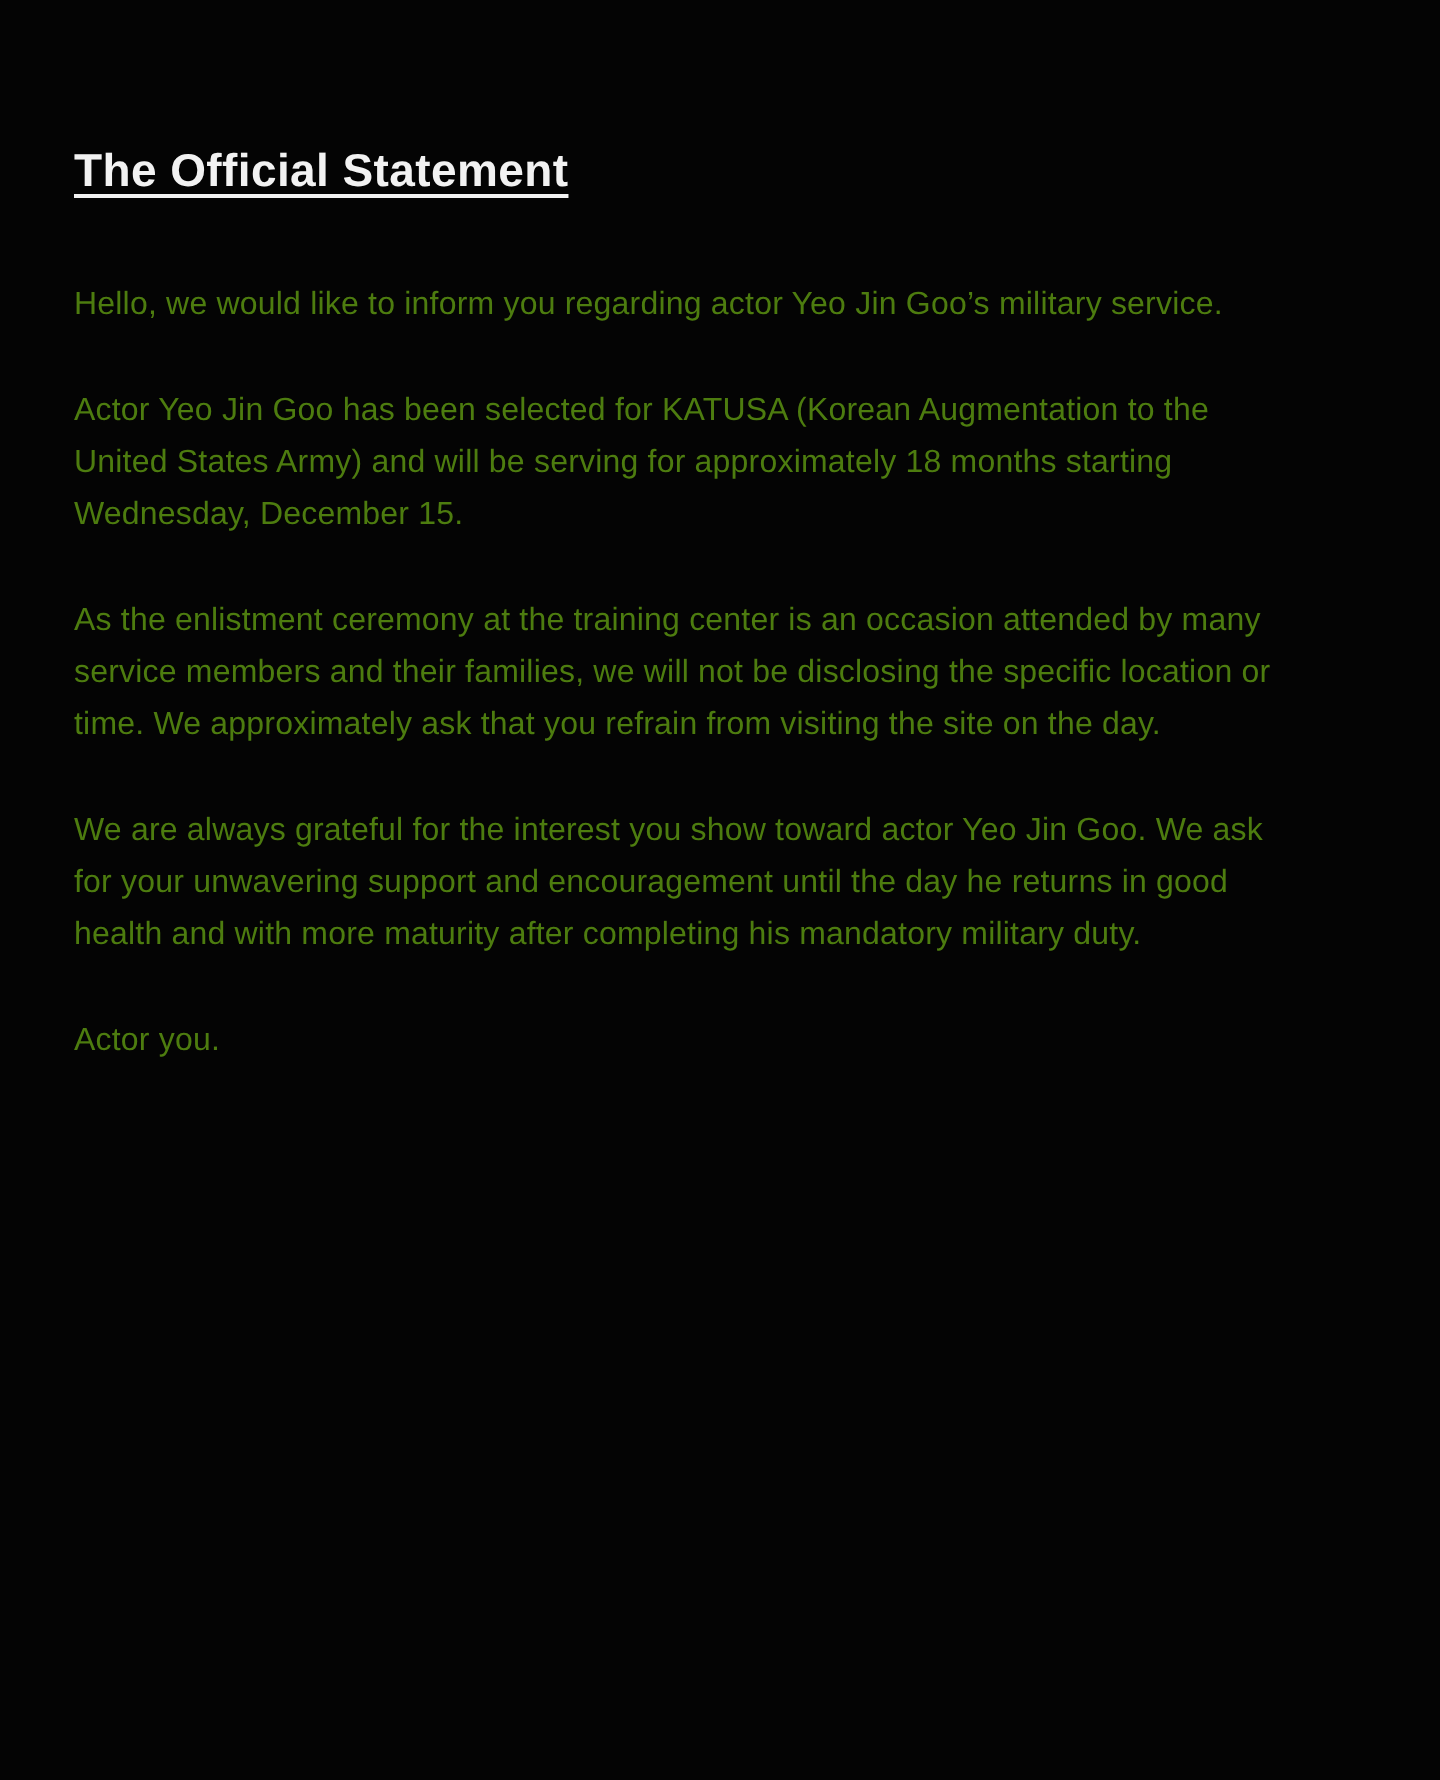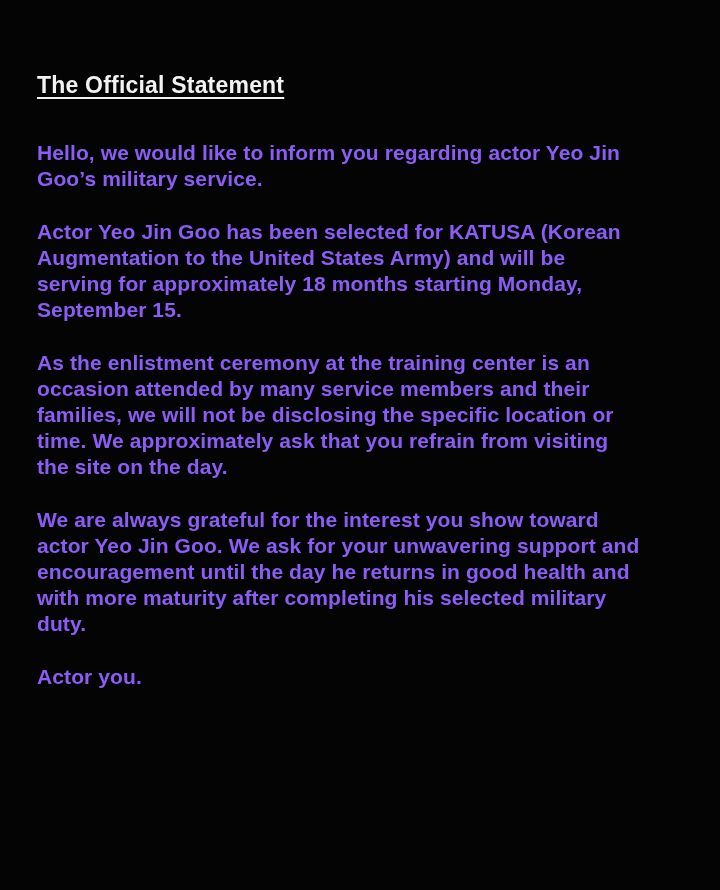--- a/index.html
+++ b/index.html
@@ -26,35 +26,35 @@
     line-height: 28px;
     font-weight: 700;
     letter-spacing: 0.2px;
     color: #f2f2f2;
     text-decoration: underline;
     text-underline-offset: 4px;
     text-decoration-thickness: 2px;
   }
   .statement-paragraph {
     margin: 0 0 27px 0;
-    font-size: 21px;
+    font-size: 16px;
     line-height: 26px;
-    font-weight: 700;
+    font-weight: 400;
     letter-spacing: 0.1px;
-    color: #8b5cf6;
+    color: #4d7c0f;
   }
 </style>
 </head>
 <body>
 
 <div class="statement-page">
   <h1 class="statement-title">The Official Statement</h1>
 
   <p class="statement-paragraph">Hello, we would like to inform you regarding actor Yeo Jin Goo’s military service.</p>
 
-  <p class="statement-paragraph">Actor Yeo Jin Goo has been selected for KATUSA (Korean Augmentation to the United States Army) and will be serving for approximately 18 months starting Monday, September 15.</p>
+  <p class="statement-paragraph">Actor Yeo Jin Goo has been selected for KATUSA (Korean Augmentation to the United States Army) and will be serving for approximately 18 months starting Wednesday, December 15.</p>
 
   <p class="statement-paragraph">As the enlistment ceremony at the training center is an occasion attended by many service members and their families, we will not be disclosing the specific location or time. We approximately ask that you refrain from visiting the site on the day.</p>
 
-  <p class="statement-paragraph">We are always grateful for the interest you show toward actor Yeo Jin Goo. We ask for your unwavering support and encouragement until the day he returns in good health and with more maturity after completing his selected military duty.</p>
+  <p class="statement-paragraph">We are always grateful for the interest you show toward actor Yeo Jin Goo. We ask for your unwavering support and encouragement until the day he returns in good health and with more maturity after completing his mandatory military duty.</p>
 
   <p class="statement-paragraph">Actor you.</p>
 </div>
 
 </body></html>

